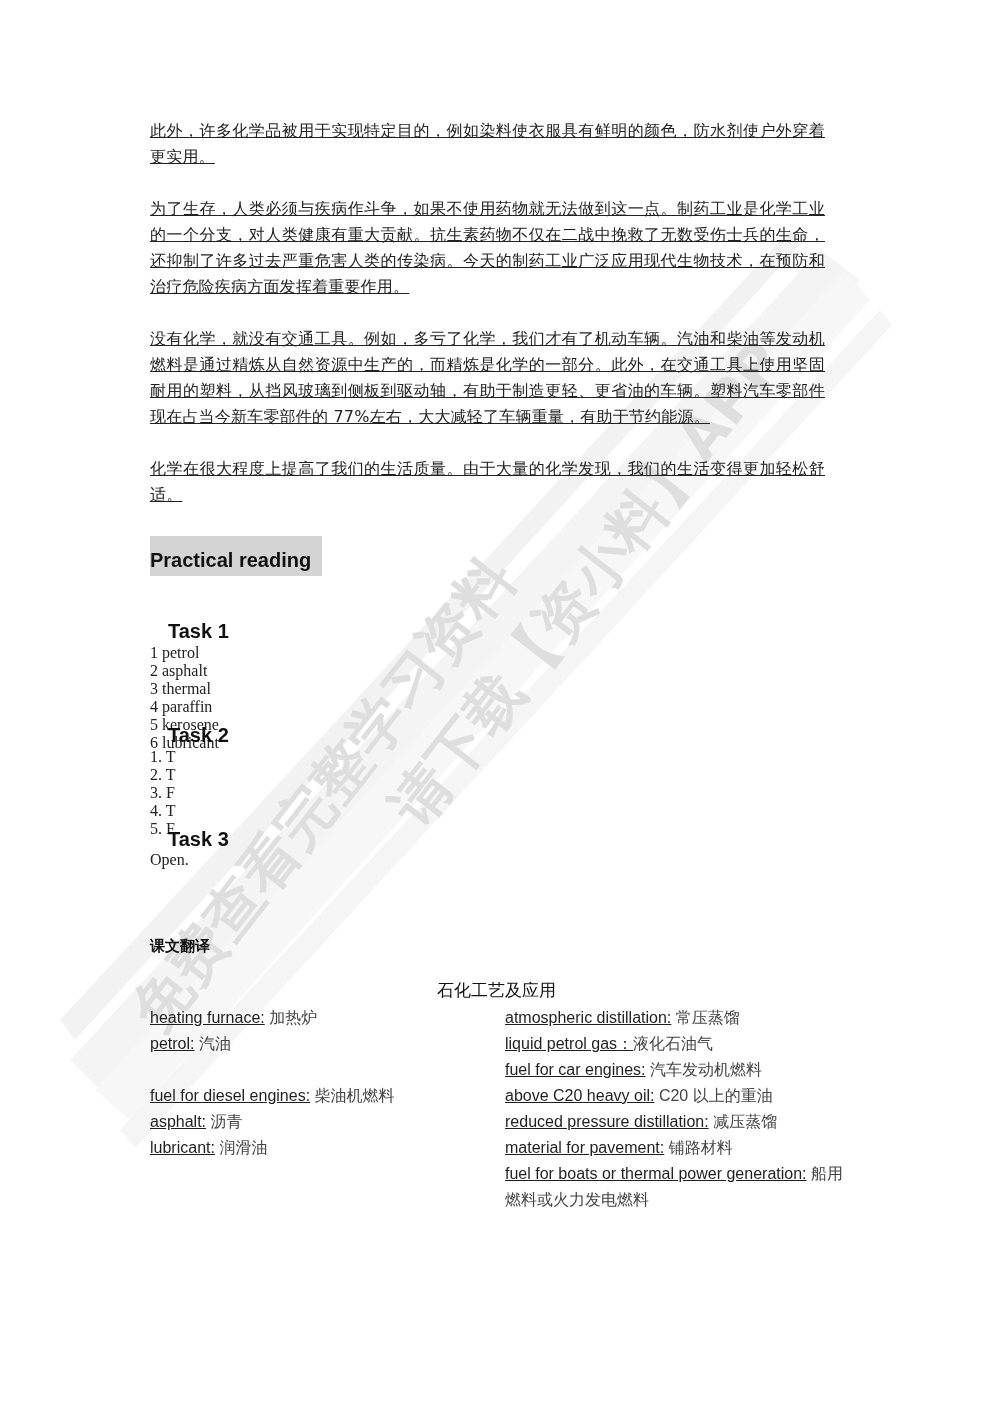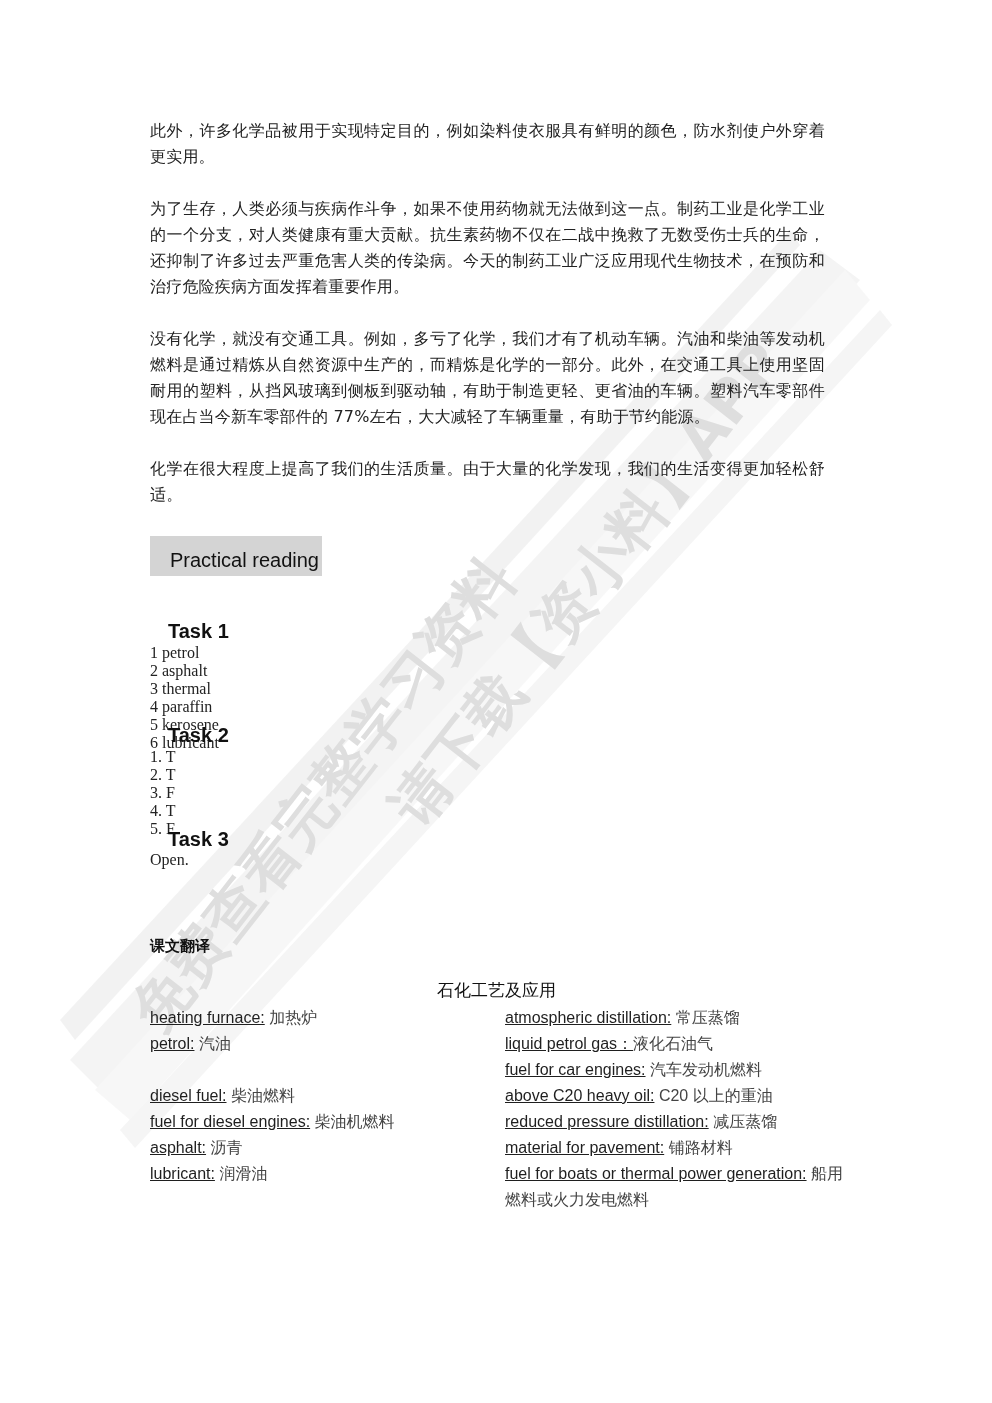--- a/index.html
+++ b/index.html
@@ -30,41 +30,41 @@
       z-index: 1;
     }
     .para {
       font-size: 16px;
       line-height: 26px;
       margin: 0 18px 26px 0;
       text-align: justify;
       color: #222;
       font-family: "DejaVu Sans", "Liberation Sans", sans-serif;
       letter-spacing: 0.2px;
+      text-decoration: underline;
     }
     .section-highlight {
       position: absolute;
       left: 150px;
       top: 536px;
       width: 172px;
       height: 40px;
       background: #d4d4d4;
       z-index: 1;
     }
     .section-title {
       position: absolute;
       left: 150px;
       top: 549px;
       font-family: "Liberation Sans", "DejaVu Sans", sans-serif;
-      font-weight: normal;
+      font-weight: bold;
       font-size: 20px;
       color: #111;
       z-index: 2;
       margin: 0;
-      padding-left: 20px;
     }
     .task-title {
       position: absolute;
       left: 150px;
       font-family: "Liberation Sans", "DejaVu Sans", sans-serif;
       font-weight: bold;
       font-size: 20px;
       color: #111;
       margin: 18px;
       z-index: 2;
@@ -188,21 +188,20 @@
 <div class="open-text">Open.</div>
 
 <h2 class="cn-heading">课文翻译</h2>
 <div class="doc-subtitle">石化工艺及应用</div>
 
 <div class="glossary">
   <div class="glossary-col">
     <div class="gloss-item"><span class="gloss-term">heating furnace:</span>&nbsp;<span class="gloss-def">加热炉</span></div>
     <div class="gloss-item"><span class="gloss-term">petrol:</span>&nbsp;<span class="gloss-def">汽油</span></div>
     <div class="spacer-line"></div>
-    <div class="gloss-item"><span class="gloss-term">diesel fuel:</span>&nbsp;<span class="gloss-def">柴油燃料</span></div>
     <div class="gloss-item"><span class="gloss-term">fuel for diesel engines:</span>&nbsp;<span class="gloss-def">柴油机燃料</span></div>
     <div class="gloss-item"><span class="gloss-term">asphalt:</span>&nbsp;<span class="gloss-def">沥青</span></div>
     <div class="gloss-item"><span class="gloss-term">lubricant:</span>&nbsp;<span class="gloss-def">润滑油</span></div>
   </div>
   <div class="glossary-col right">
     <div class="gloss-item"><span class="gloss-term">atmospheric distillation:</span>&nbsp;<span class="gloss-def">常压蒸馏</span></div>
     <div class="gloss-item"><span class="gloss-term">liquid petrol gas：</span><span class="gloss-def">液化石油气</span></div>
     <div class="gloss-item"><span class="gloss-term">fuel for car engines:</span>&nbsp;<span class="gloss-def">汽车发动机燃料</span></div>
     <div class="gloss-item"><span class="gloss-term">above C20 heavy oil:</span>&nbsp;<span class="gloss-def">C20 以上的重油</span></div>
     <div class="gloss-item"><span class="gloss-term">reduced pressure distillation:</span>&nbsp;<span class="gloss-def">减压蒸馏</span></div>

